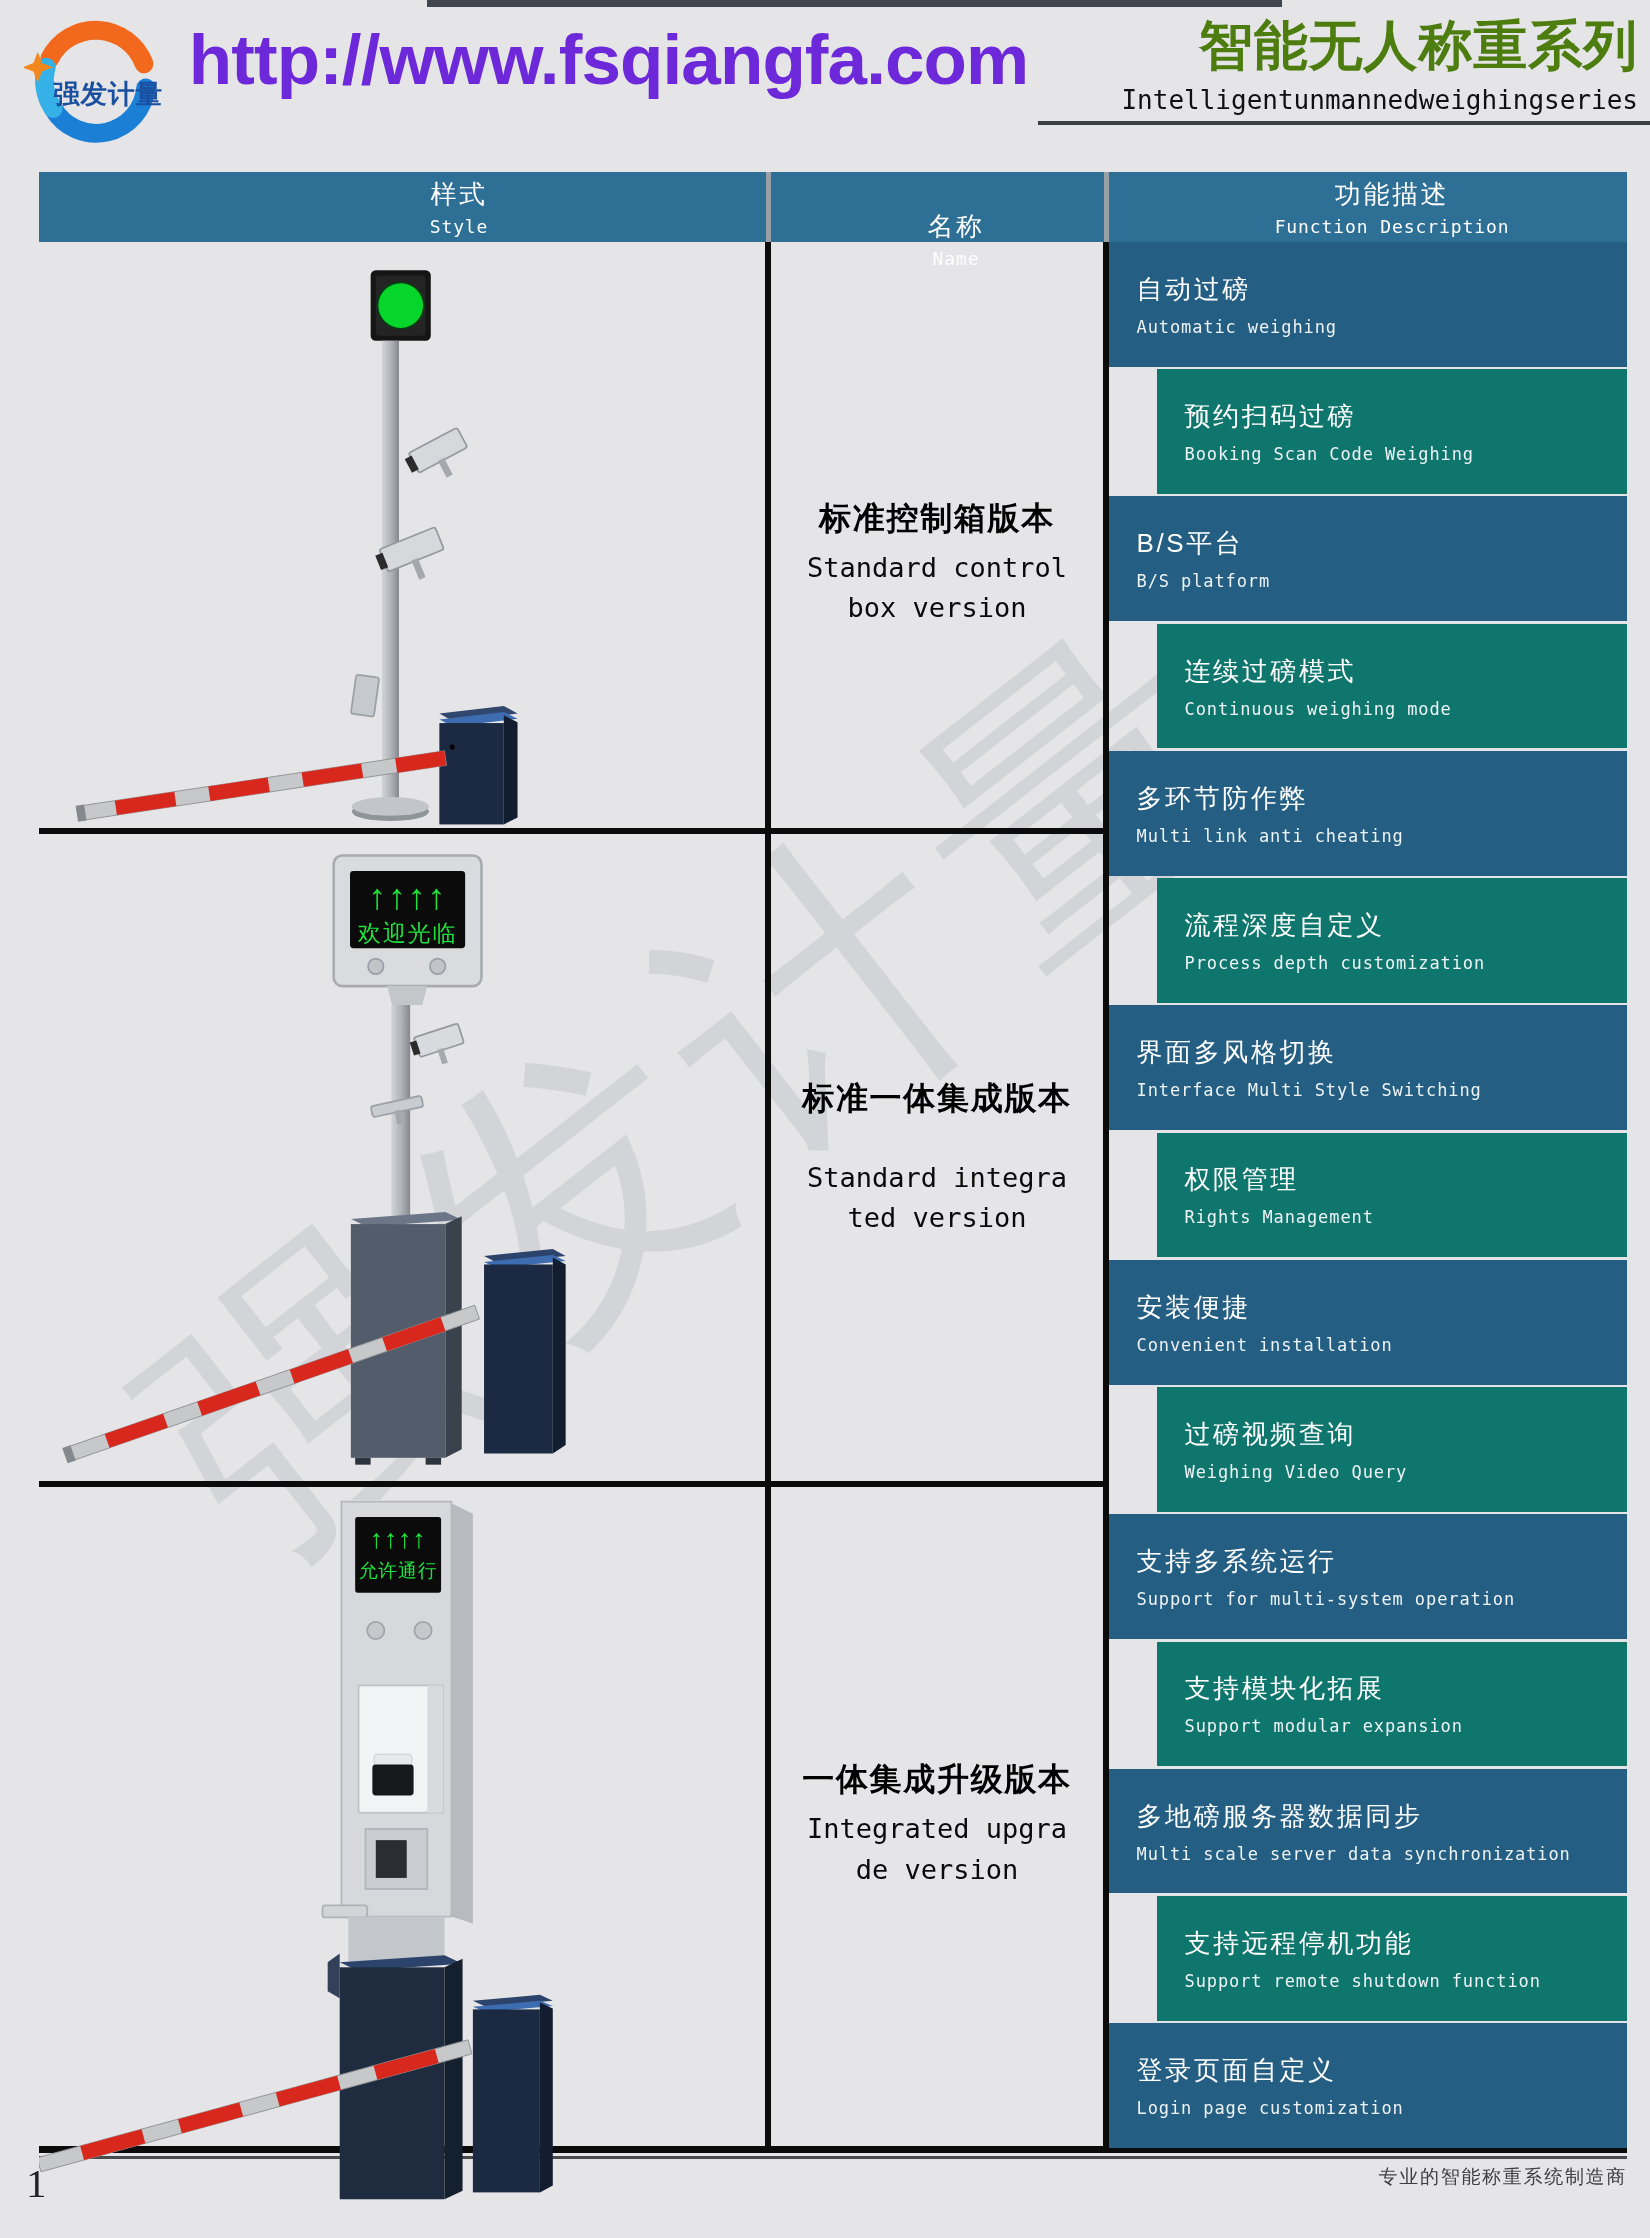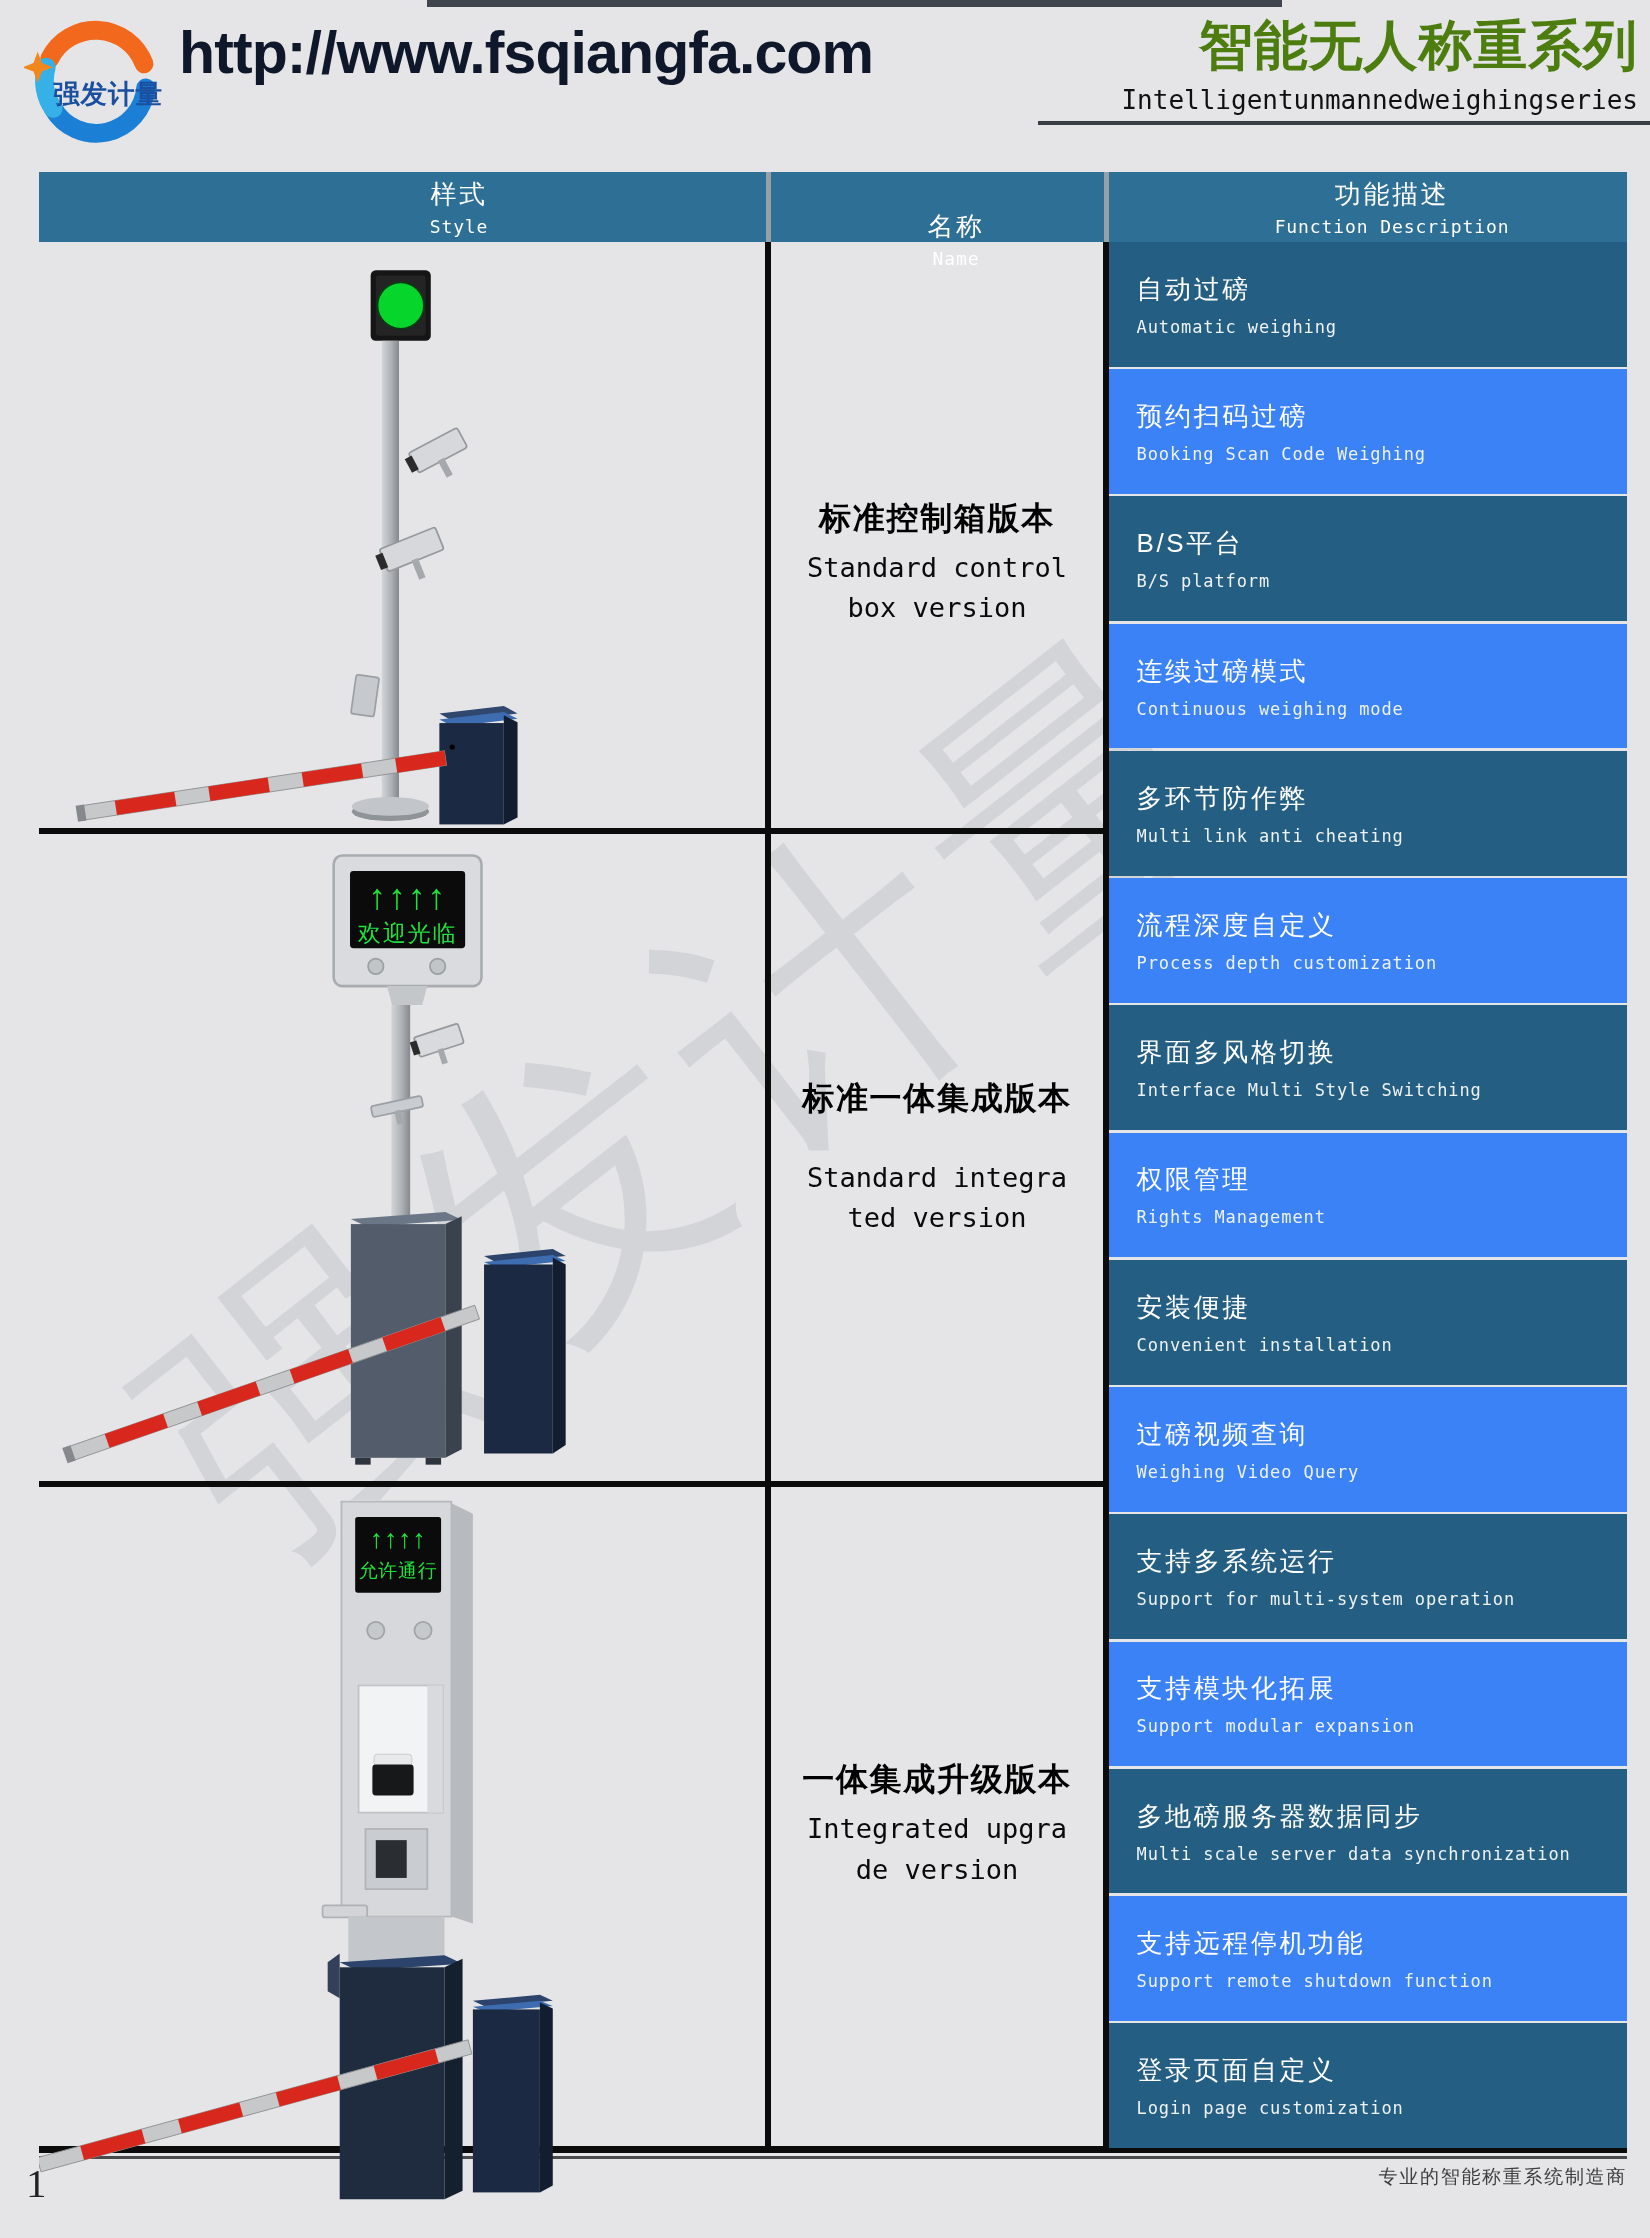--- a/index.html
+++ b/index.html
@@ -7,22 +7,23 @@
   .page {
     position:relative; width:1650px; height:2239px;
     background:#e5e5e7; overflow:hidden;
     font-family:"Liberation Sans", sans-serif;
   }
   
   .topbar-artifact { position:absolute; left:427px; top:0; width:855px; height:6.9px; background:#41464e; }
   .logo { position:absolute; left:24px; top:13.8px; width:144px; height:134px; }
   .url {
     position:absolute; left:179px; top:19px; width:859px;
-    font-size:59px; font-weight:800; color:#0f172a; letter-spacing:-0.9px;
+    font-size:71px; font-weight:800; color:#6d28d9; letter-spacing:-0.9px;
     white-space:nowrap;
+    text-align:center;
   }
   .title-block { position:absolute; right:12px; top:10.3px; text-align:right; }
   .title-cn { font-size:54px; font-weight:800; color:#4d7c0f; letter-spacing:0.9px; }
   .title-en {
     font-family:"DejaVu Sans Mono", monospace;
     font-size:26px; color:#101010; margin-top:1.7px; letter-spacing:0px;
   }
   .title-underline { position:absolute; left:1038px; top:121px; width:612px; height:4.3px; background:#3a3f46; }
 
   
@@ -64,21 +65,21 @@
   .name-cn { font-size:32px; font-weight:700; letter-spacing:1.7px; }
   .name-en { font-family:"DejaVu Sans Mono", monospace; font-size:27px; line-height:1.5; margin-top:6.9px; color:#0a0a0a; }
 
   
   .features {
     position:absolute; left:1109px; top:242px; width:518px; height:1906px; z-index:2;
     display:flex; flex-direction:column; gap:2.6px;
   }
   .feat { flex:1; display:flex; flex-direction:column; justify-content:center; gap:10px; padding-left:27.5px; }
   .feat.light { background:#245e82; }
-  .feat.dark  { background:#3b82f6; }
+  .feat.dark  { background:#0f766e;margin-left:48px; }
   .feat-cn { font-size:26px; color:#ffffff; letter-spacing:2.6px; }
   .feat-en { font-family:"DejaVu Sans Mono", monospace; font-size:17px; color:#eef3f5; letter-spacing:0.9px; }
 
   
   .prod { position:absolute; z-index:3; }
   .p1 { left:39px; top:242px; }
   .p2 { left:39px; top:828px; }
   .p3 { left:39px; top:1481px; }
 
   

